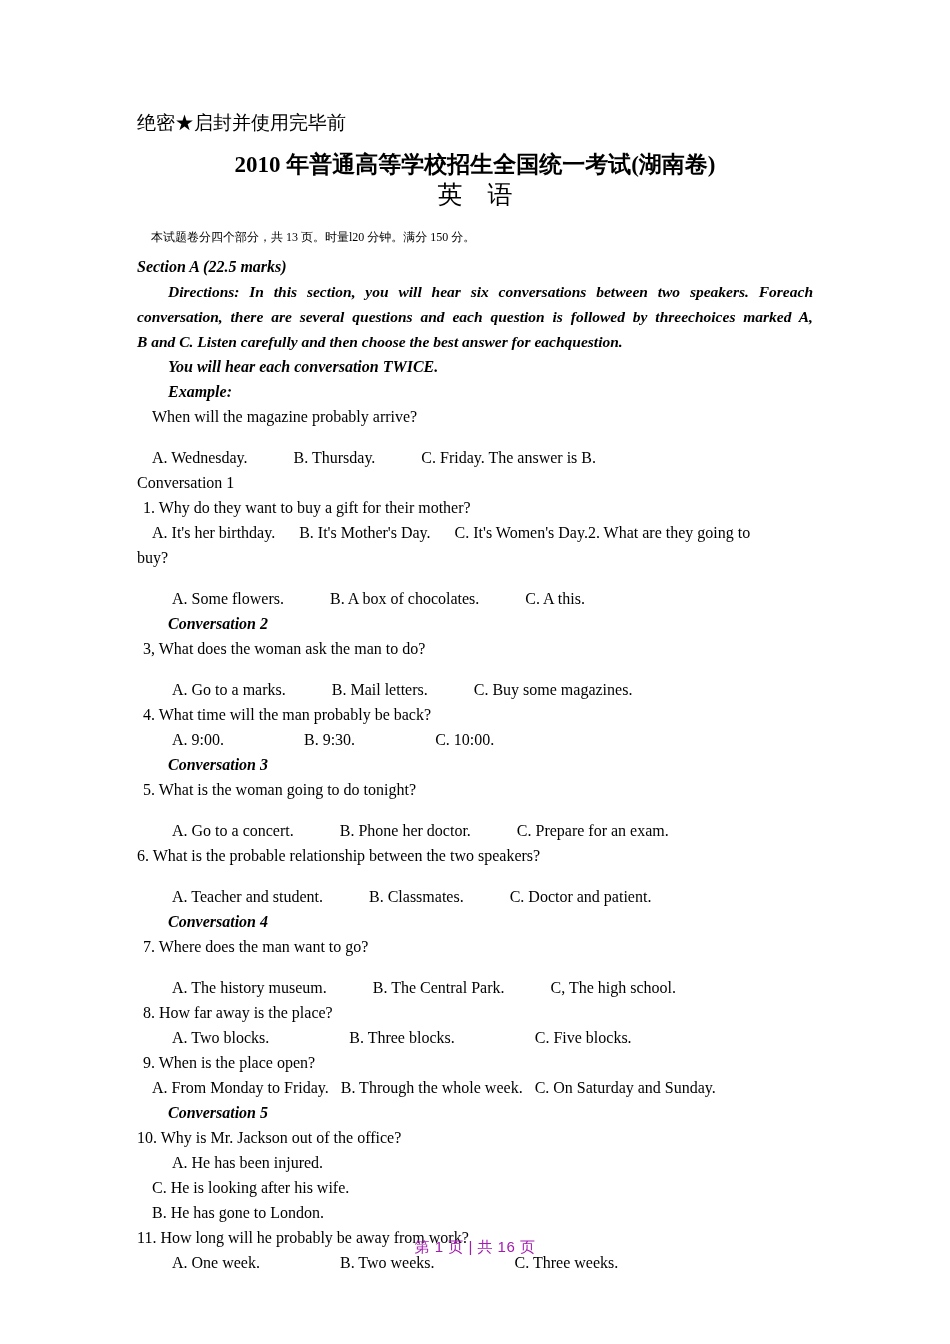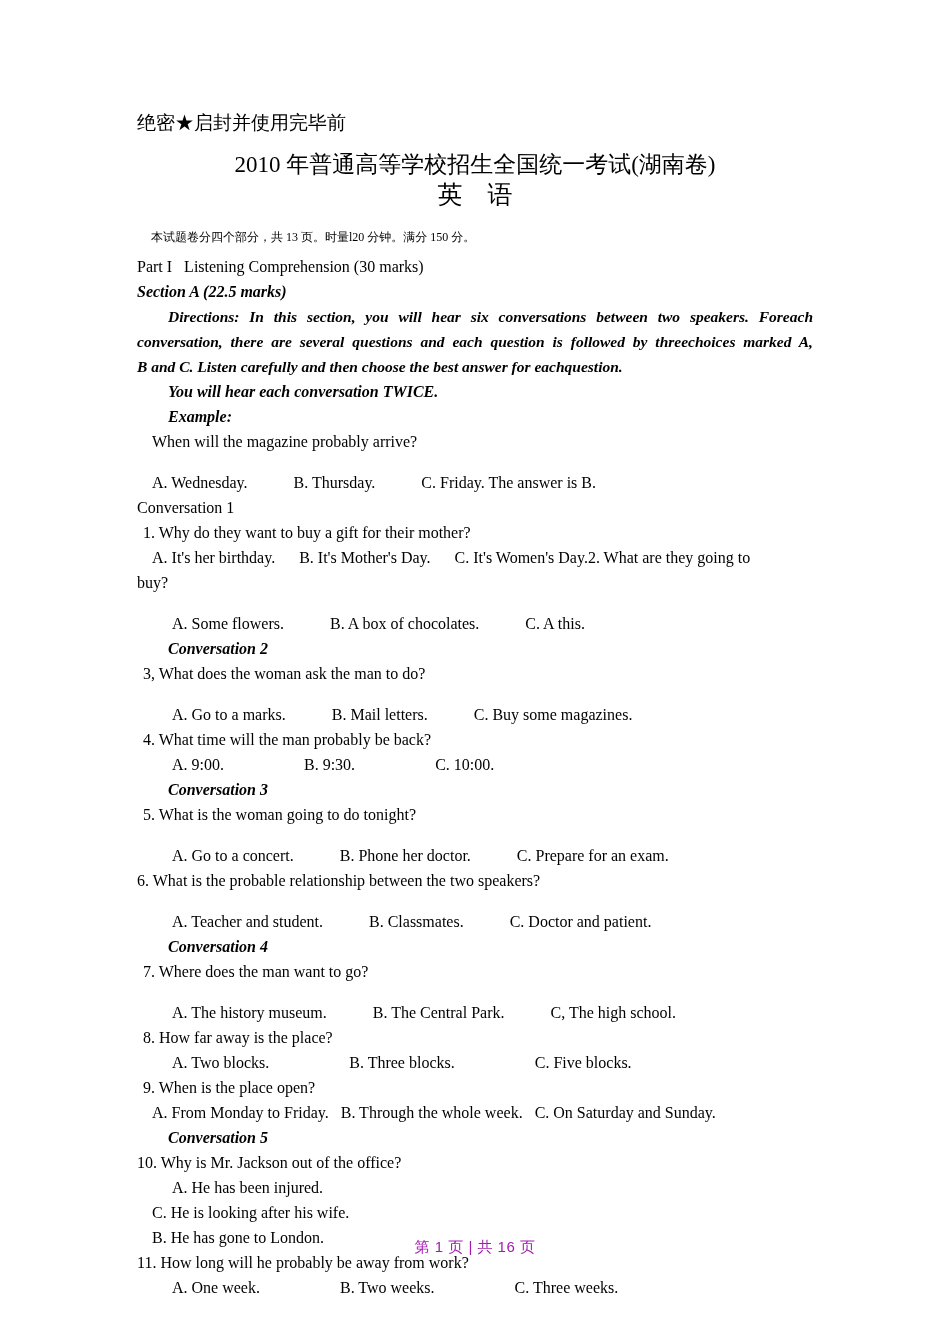--- a/index.html
+++ b/index.html
@@ -3,21 +3,21 @@
 <meta charset="utf-8">
 <style>
   html,body{margin:0;padding:0;background:#ffffff;}
   body{width:950px;height:1344px;overflow:hidden;}
   .page{
     box-sizing:border-box;position:relative;width:950px;height:1344px;
     padding:112px 137px 16px 137px;background:#ffffff;color:#000;
     font-family:"Liberation Serif","DejaVu Serif",serif;
   }
   .notice{font-size:19px;line-height:22px;}
-  .title{text-align:center;font-size:23px;line-height:30px;margin-top:16px;font-weight:400;}
+  .title{text-align:center;font-size:23px;line-height:30px;margin-top:16px;font-weight:700;}
   .subject{text-align:center;font-size:25px;line-height:30px;}
   .intro{font-size:12px;line-height:23px;margin-top:16px;text-indent:14px;white-space:pre-wrap;}
   .body-lines{margin-top:5px;}
   .doc-line{font-size:16px;line-height:25px;white-space:pre-wrap;}
   .bi{font-weight:bold;font-style:italic;}
   .dir{font-size:15.5px;}
   .just{text-align:justify;text-align-last:justify;}
   .tind{text-indent:31px;}
   .ind-0{padding-left:0;}
   .ind-q{padding-left:6px;}
@@ -38,21 +38,20 @@
 </style>
 </head>
 <body>
 
 <div class="page">
   <div class="notice">绝密★启封并使用完毕前</div>
   <div class="title">2010 年普通高等学校招生全国统一考试(湖南卷)</div>
   <div class="subject">英　语</div>
   <div class="intro">本试题卷分四个部分，共 13 页。时量l20 分钟。满分 150 分。</div>
   <div class="body-lines" id="body-lines">
-      <div class="doc-line ind-0">Part I   Listening Comprehension (30 marks)</div>
       <div class="doc-line ind-0 bi">Section A (22.5 marks)</div>
       <div class="doc-line ind-0 bi dir just tind">Directions: In this section, you will hear six conversations between two speakers. Foreach</div>
       <div class="doc-line ind-0 bi dir just">conversation, there are several questions and each question is followed by threechoices marked A,</div>
       <div class="doc-line ind-0 bi dir">B and C. Listen carefully and then choose the best answer for eachquestion.</div>
       <div class="doc-line ind-conv bi">You will hear each conversation TWICE.</div>
       <div class="doc-line ind-conv bi">Example:</div>
       <div class="doc-line ind-ex">When will the magazine probably arrive?</div>
       <div class="doc-line ind-ex opt-row gap-normal"><span class="opt">A. Wednesday.</span><span class="opt">B. Thursday.</span><span class="opt">C. Friday. The answer is B.</span></div>
       <div class="doc-line ind-0">Conversation 1</div>
       <div class="doc-line ind-q">1. Why do they want to buy a gift for their mother?</div>

